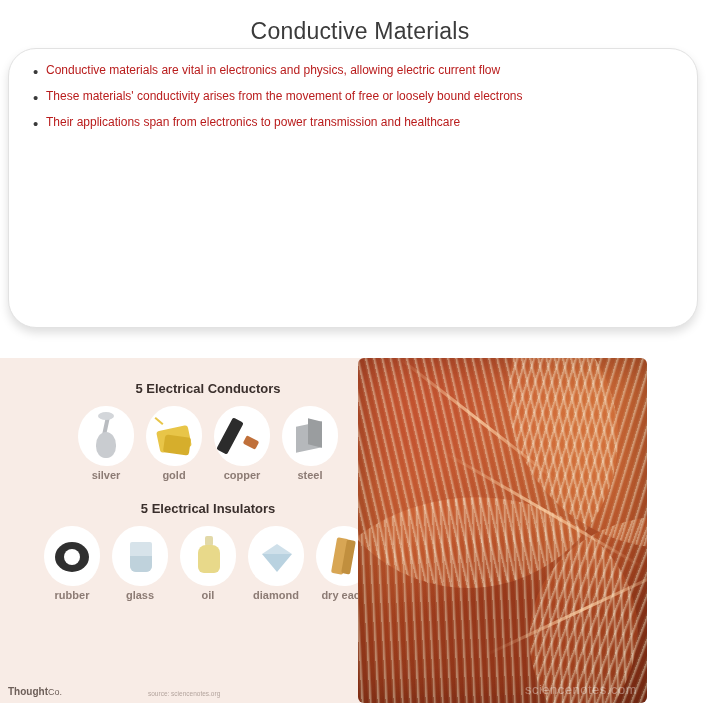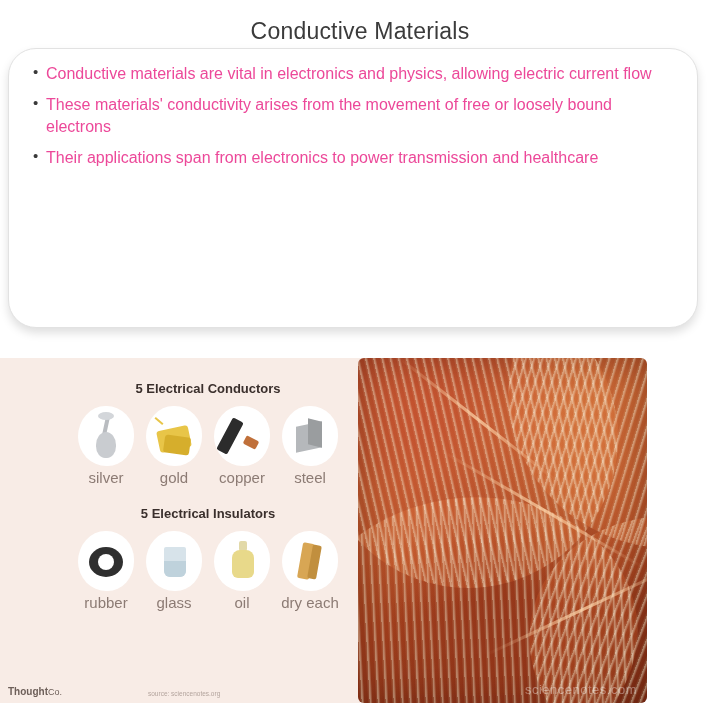--- a/index.html
+++ b/index.html
@@ -44,23 +44,23 @@
   }
   .bullets {
     list-style: none;
     margin: 0;
     padding: 0;
   }
   .bullets li {
     position: relative;
     padding-left: 15px;
     margin-bottom: 10px;
-    font-size: 16px;
+    font-size: 12px;
     line-height: 1.33;
-    color: #ec4899;
+    color: #b91c1c;
   }
   .bullets li::before {
     content: "\2022";
     position: absolute;
     left: 2px;
     top: -1px;
     font-size: 15px;
     color: #3a3a3a;
   }
 
@@ -105,23 +105,24 @@
   .blob {
     width: 56px;
     height: 60px;
     margin: 0 auto;
     background: #ffffff;
     border-radius: 50% 50% 48% 52% / 52% 48% 50% 50%;
     position: relative;
     overflow: hidden;
   }
   .cap {
-    font-size: 15px;
+    font-size: 11px;
     color: #8c7b74;
     margin-top: 3px;
+    font-weight: bold;
   }
 
   
   .obj { position: absolute; }
 
   
   .silver-handle { left:26px; top:8px; width:4px; height:24px; background:#b9bcc0; border-radius:2px; transform:rotate(12deg); }
   .silver-bowl { left:18px; top:26px; width:20px; height:26px; background:#c9ccd0; border-radius:50% 50% 45% 45%; }
   .silver-top { left:20px; top:6px; width:16px; height:8px; background:#d3d6da; border-radius:50%; }
 
@@ -304,20 +305,27 @@
         </div>
         <div class="cell">
           <div class="blob">
             <span class="obj oil-neck"></span>
               <span class="obj oil-body"></span>
           </div>
           <div class="cap">oil</div>
         </div>
         <div class="cell">
           <div class="blob">
+            <span class="obj dia-top"></span>
+              <span class="obj dia-bot"></span>
+          </div>
+          <div class="cap">diamond</div>
+        </div>
+        <div class="cell">
+          <div class="blob">
             <span class="obj wood-1"></span>
               <span class="obj wood-2"></span>
           </div>
           <div class="cap">dry each</div>
         </div>
       </div>
 
       <div class="brand">
         <span>Thought</span><span class="sub">Co.</span>
       </div>

